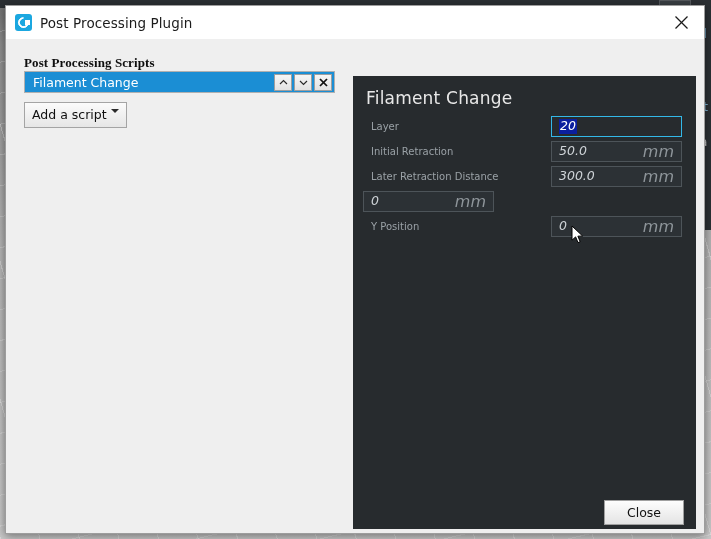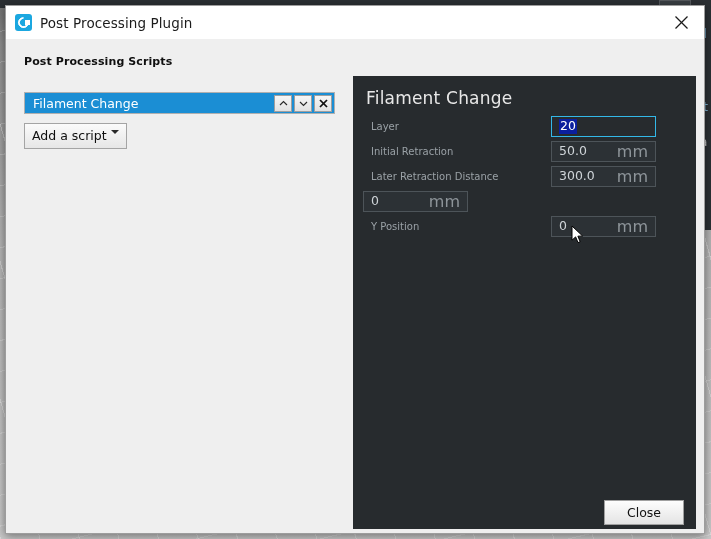--- a/index.html
+++ b/index.html
@@ -135,25 +135,26 @@
 
   
   #left-panel {
     position: absolute;
     left: 0; top: 0;
     width: 347px;
     height: 100%;
     padding: 16px 18px 0 18px;
   }
   #scripts-heading {
-    font-size: 11px;
+    font-size: 13px;
     font-weight: bold;
     color: #0f0f0f;
-    margin-bottom: 24px;
+    margin-bottom: 0;
     letter-spacing: .1px;
+    font-family: Liberation Serif, serif;
   }
   #script-list {
     width: 311px;
     border: 1px solid #b0b0b0;
     background: #ffffff;
     height: 22px;
     position: relative;
   }
   .script-list-row {
     height: 20px;
@@ -236,28 +237,29 @@
   .setting-label {
     flex: 0 0 auto;
     width: 188px;
     font-size: 10px;
     color: #9aa1a6;
     padding-left: 8px;
     white-space: nowrap;
   }
   .setting-input {
     position: relative;
-    width: 105px;
+    width: 131px;
     height: 21px;
     background: #2c3135;
     border: 1px solid #4d5459;
     display: flex;
     align-items: center;
     padding: 0 7px;
     cursor: text;
+    font-style: italic;
   }
   .setting-input.focused {
     border: 1px solid #33b8e8;
     background: #272b2e;
   }
   .setting-value {
     font-size: 12.5px;
     color: #cfd4d8;
     line-height: 1;
   }

